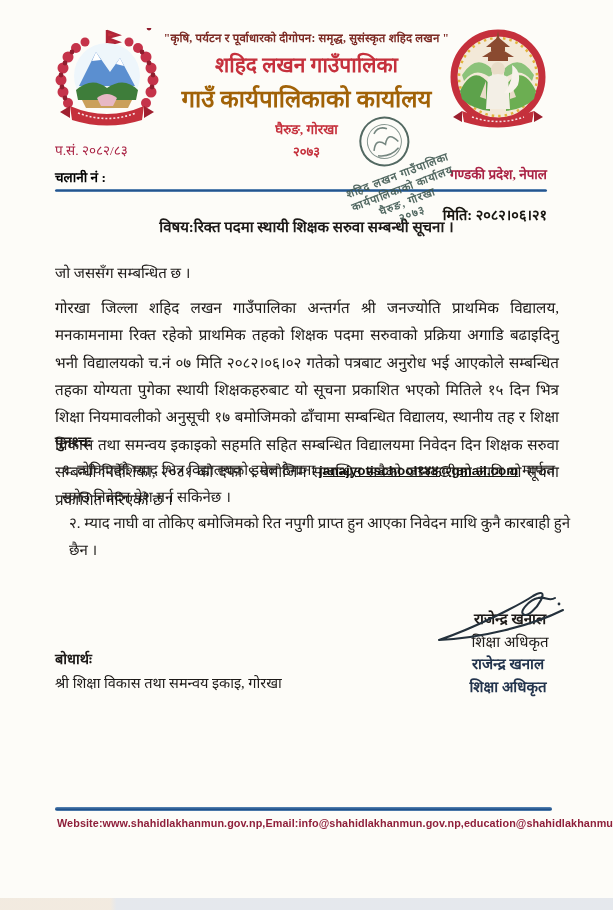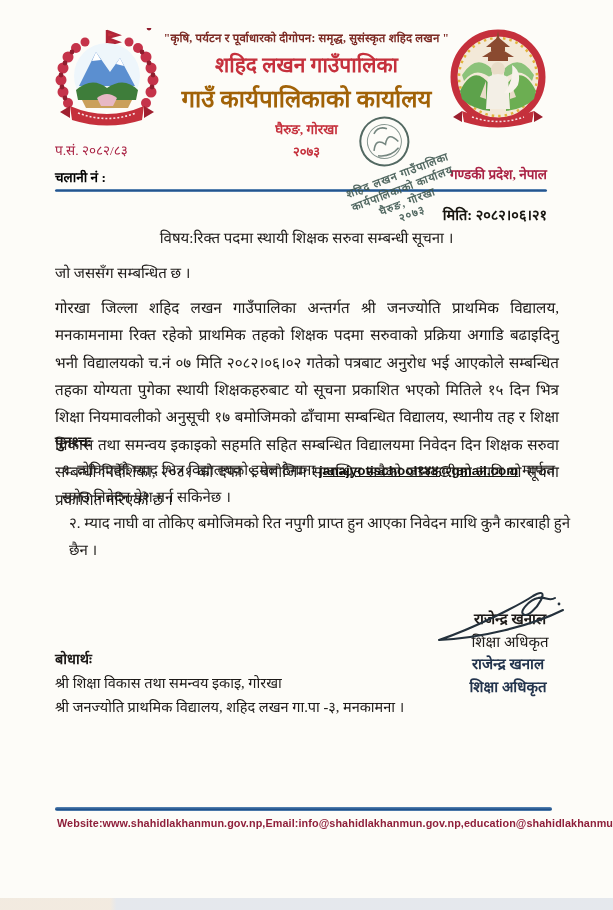--- a/index.html
+++ b/index.html
@@ -27,21 +27,21 @@
   .date-line { right:66px; top:204px; font-size:14.5px; font-weight:600; color:#17150f; }
 
   
   .office-stamp { left:318px; top:112px; width:160px; height:130px;
     transform:rotate(-21deg); color:#3c554e; opacity:.88; z-index:3;
     text-align:center; font-weight:bold; line-height:1.25; }
   .office-stamp .st-line { font-size:11px; letter-spacing:1px; }
   .office-stamp svg { display:block; margin:0 auto 1px; }
 
   
-  .subject { left:0; right:0; top:227px; font-size:15px; font-weight:normal;text-align:center; }
+  .subject { left:0; right:0; top:216px; font-size:15px; font-weight:bold;text-align:center; }
   .salutation { left:55px; top:262px; font-size:15px; }
   .body-par { left:55px; top:294px; width:504px; font-size:15.2px;
     line-height:1.8; text-align:justify; }
   .ps-label { left:55px; top:431px; font-size:15px; font-weight:600; }
   .ps-item1 { left:62px; top:457px; width:500px; font-size:15px; line-height:1.8; }
   .ps-item2 { left:55px; top:510px; width:507px; font-size:15px; line-height:1.8;margin-left:14px; }
   .email-link { color:#15130f; font-weight:bold; text-decoration:underline;
     font-family:"Liberation Sans","DejaVu Sans",sans-serif; font-size:13.5px; }
 
   
@@ -186,19 +186,18 @@
       <circle cx="124" cy="16" r="1.4" fill="#24313c"></circle>
     </svg>
   </div>
   <div class="abs signer-name">राजेन्द्र खनाल</div>
   <div class="abs signer-title">शिक्षा अधिकृत</div>
   <div class="abs stamp-name">राजेन्द्र खनाल</div>
   <div class="abs stamp-title">शिक्षा अधिकृत</div>
 
   <div class="abs cc-label">बोधार्थः</div>
   <div class="abs cc-item-1">श्री शिक्षा विकास तथा समन्वय इकाइ, गोरखा</div>
-  <div class="abs cc-item-2">श्री जनज्योति प्राथमिक विद्यालय, शहिद लखन गा.पा -३, मनकामना ।</div>
 
   <div class="abs footer-rule"></div>
   <div class="abs footer-contact">Website:www.shahidlakhanmun.gov.np,Email:info@shahidlakhanmun.gov.np,education@shahidlakhanmun.gov.np</div>
   <div class="abs bottom-band"></div>
 
 </div>
 
 </body></html>

